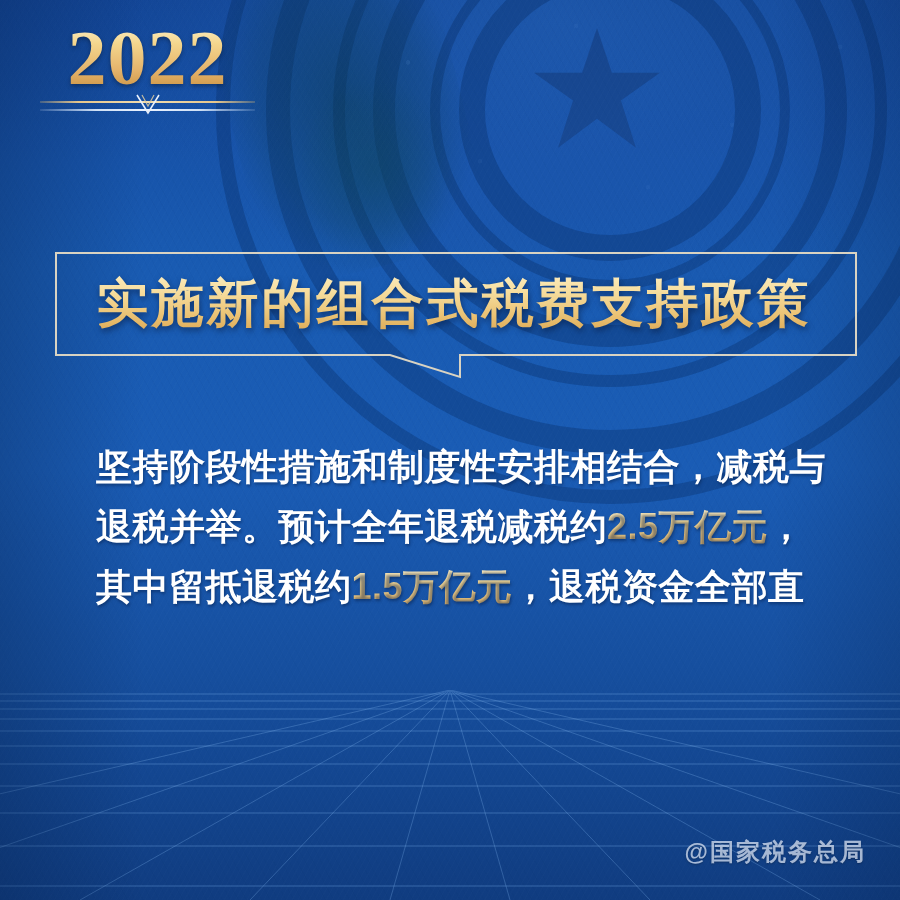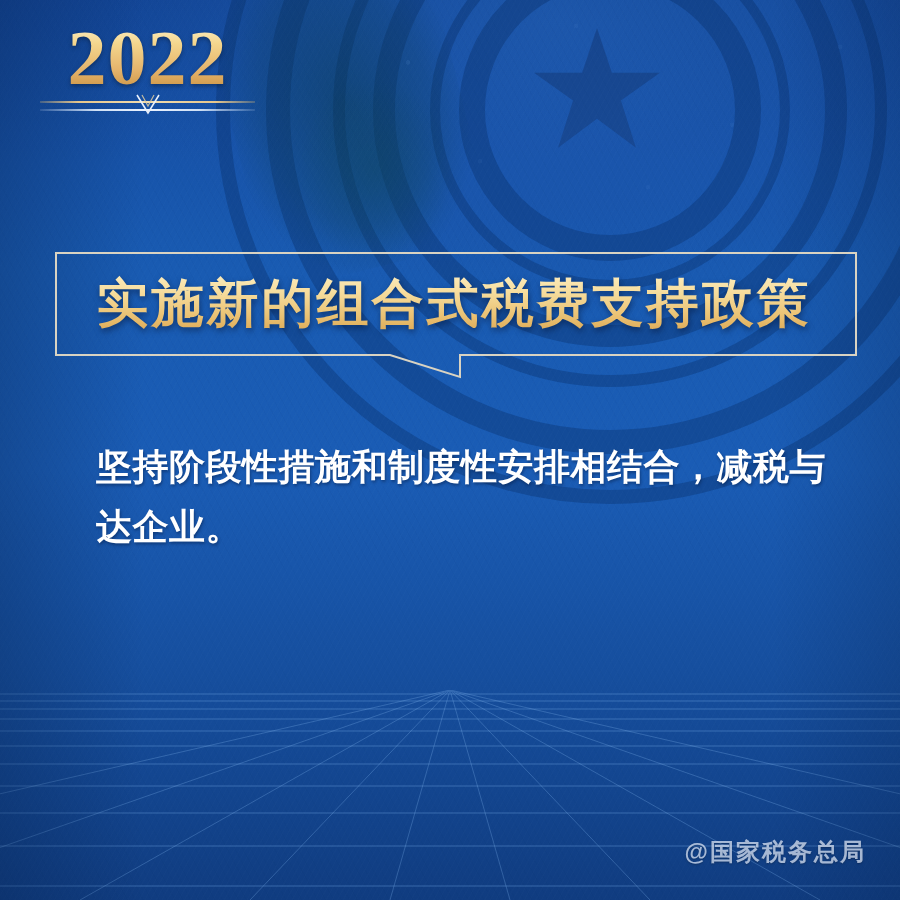--- a/index.html
+++ b/index.html
@@ -309,18 +309,19 @@
 
   <div class="bubble">
     <svg class="frame-svg" width="804" height="160" viewBox="0 0 804 160" xmlns="http://www.w3.org/2000/svg">
       <path d="M2 2 H802 V104 H406 V126 L336 104 H2 Z" fill="none" stroke="#d9d3c2" stroke-width="2" stroke-linejoin="miter"></path>
     </svg>
     <div class="bubble-title">实施新的组合式税费支持政策</div>
   </div>
 
   <div class="body-text">
       <div><span>坚持阶段性措施和制度性安排相结合，减税与</span></div>
-      <div><span>达企业。</span></div>
+      <div><span>退税并举。预计全年退税减税约</span><span class="hl">2.5万亿元</span><span>，</span></div>
+      <div><span>其中留抵退税约</span><span class="hl">1.5万亿元</span><span>，退税资金全部直</span></div>
     </div>
 
   <div class="watermark">@国家税务总局</div>
 
 </div>
 
 </body></html>

